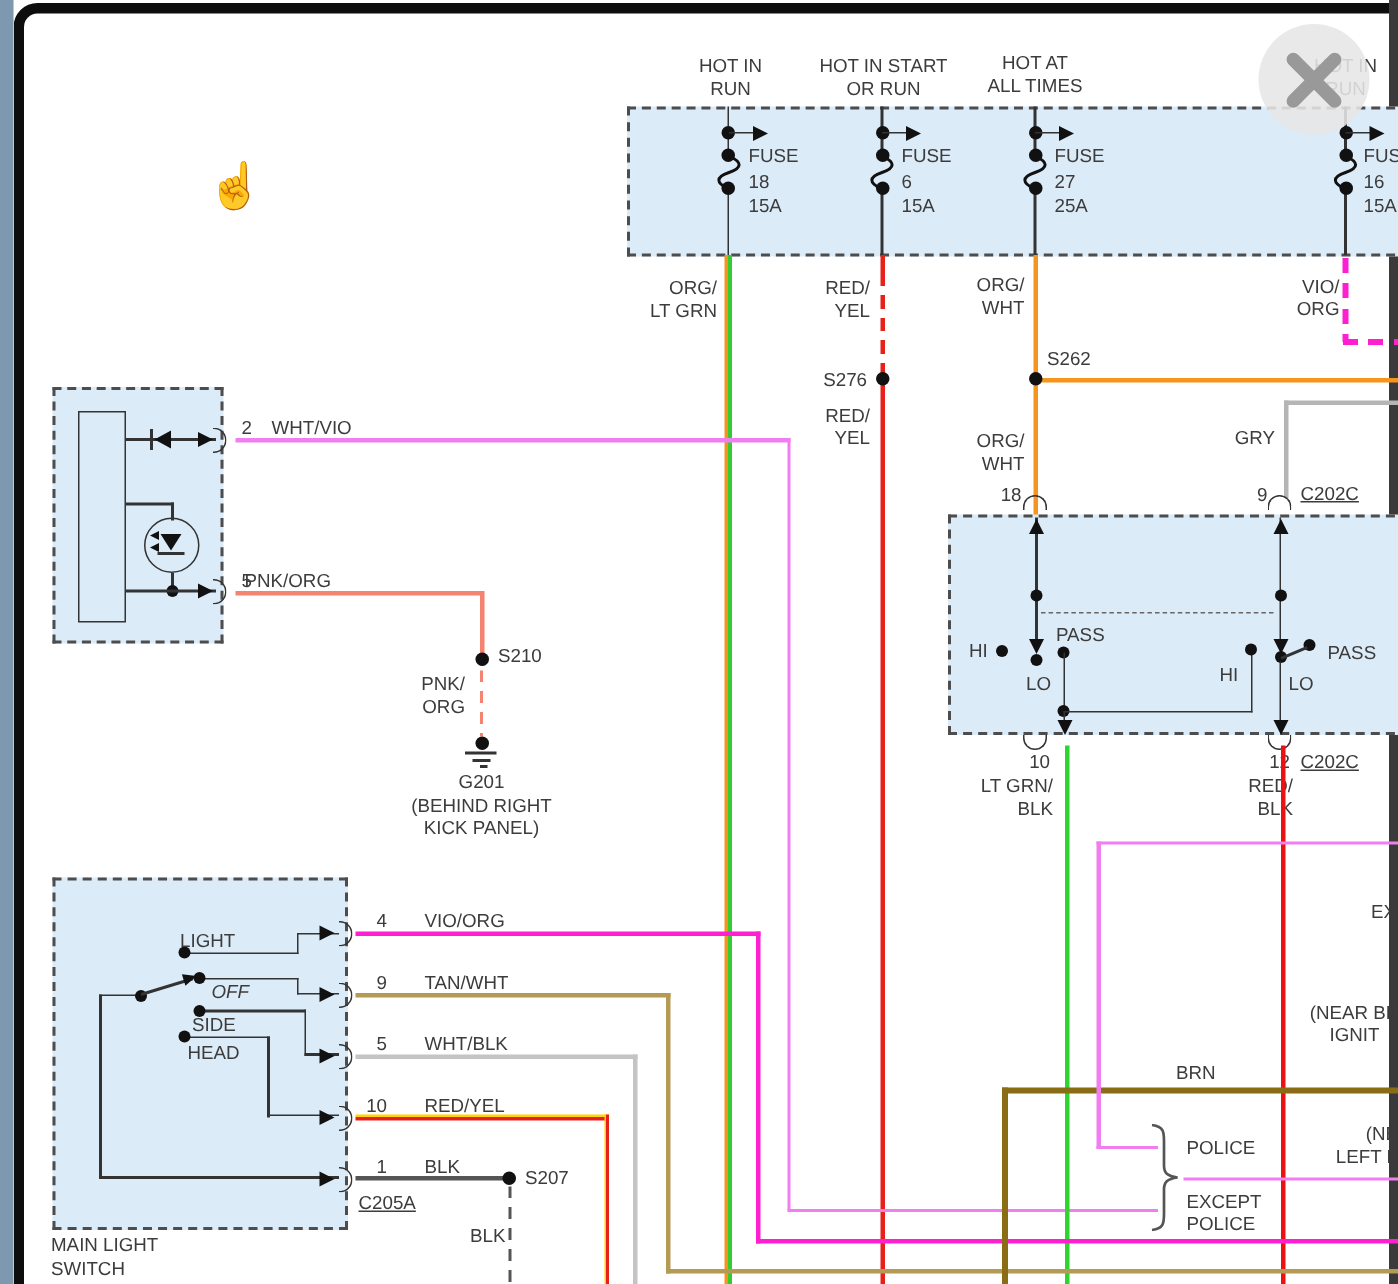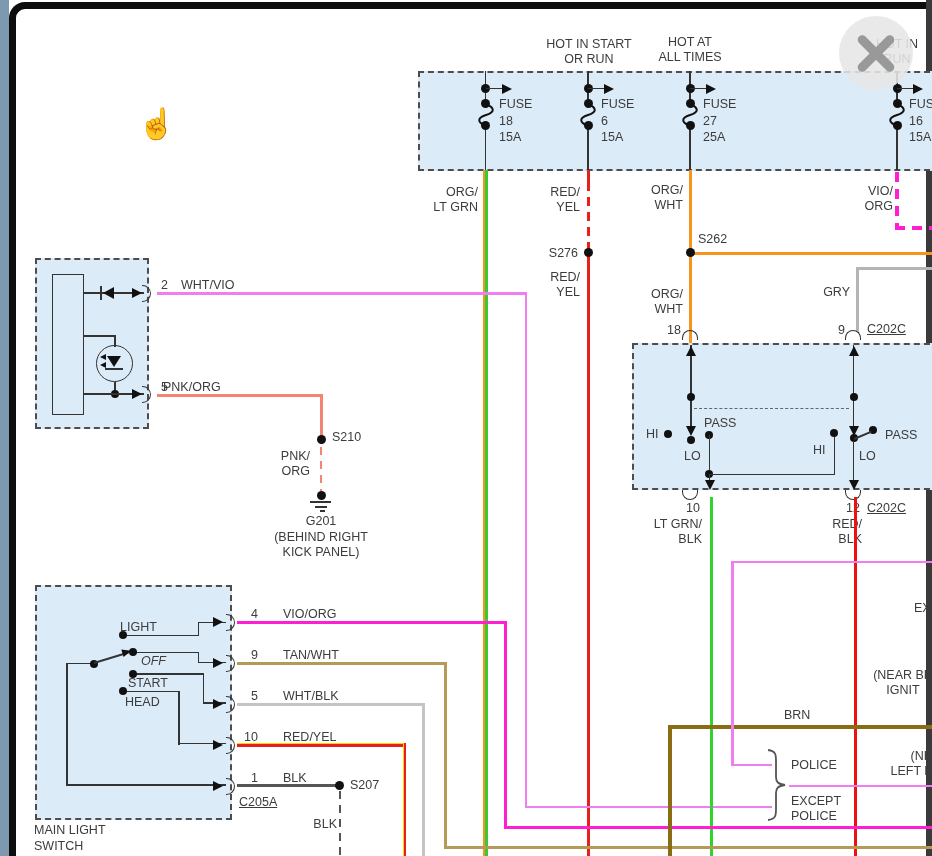--- a/index.html
+++ b/index.html
@@ -41,20 +41,22 @@
 <body>
 
 <div id="stage">
 
   <div style="position:absolute;left:0;top:0;width:9px;height:856px;background:#7e98af;"></div>
   <div style="position:absolute;left:9px;top:2px;width:1200px;height:1200px;border-left:7px solid #0d0d0d;border-top:7px solid #0d0d0d;border-radius:16px 0 0 0;"></div>
   <div style="position:absolute;left:926px;top:0;width:6px;height:856px;background:#3a3a3a;"></div>
 
   <div class="bluebox" style="left:418px;top:71px;width:522px;height:100px;"></div>
 
+  <div class="lbl c" style="left:430px;top:37px;width:114px;">HOT IN
+RUN</div>
   <div class="lbl c" style="left:532px;top:37px;width:114px;">HOT IN START
 OR RUN</div>
   <div class="lbl c" style="left:633px;top:35px;width:114px;">HOT AT
 ALL TIMES</div>
   <div class="lbl c" style="left:840px;top:37px;width:114px;">HOT IN
 RUN</div>
 
   <div class="lbl fuselbl" style="left:499px;top:96px;">FUSE
 18
 15A</div>
@@ -257,21 +259,21 @@
   <div class="dot8" style="left:129px;top:648px;"></div>
   <div class="dot8" style="left:129px;top:669.5px;"></div>
   <div class="dot8" style="left:119px;top:687px;"></div>
   <div class="dot8" style="left:90px;top:659.5px;"></div>
   <div class="hline" style="left:94px;top:662px;width:36px;transform:rotate(-17deg);transform-origin:left center;">
     <div class="tri tri-r" style="right:-3px;top:-4.2px;border-width:4.2px 0 4.2px 9px;"></div>
   </div>
 
   <div class="lbl" style="left:120px;top:620px;">LIGHT</div>
   <div class="lbl" style="left:141px;top:654px;font-style:italic;">OFF</div>
-  <div class="lbl" style="left:128px;top:676px;">START</div>
+  <div class="lbl" style="left:128px;top:676px;">SIDE</div>
   <div class="lbl" style="left:125px;top:695px;">HEAD</div>
 
   <div class="tri tri-r" style="left:213px;top:617px;"></div>
   <div class="arc-r" style="left:226px;top:613.5px;"></div>
   <div class="tri tri-r" style="left:213px;top:658px;"></div>
   <div class="arc-r" style="left:226px;top:654.5px;"></div>
   <div class="tri tri-r" style="left:213px;top:699px;"></div>
   <div class="arc-r" style="left:226px;top:695.5px;"></div>
   <div class="tri tri-r" style="left:213px;top:740px;"></div>
   <div class="arc-r" style="left:226px;top:736.5px;"></div>

